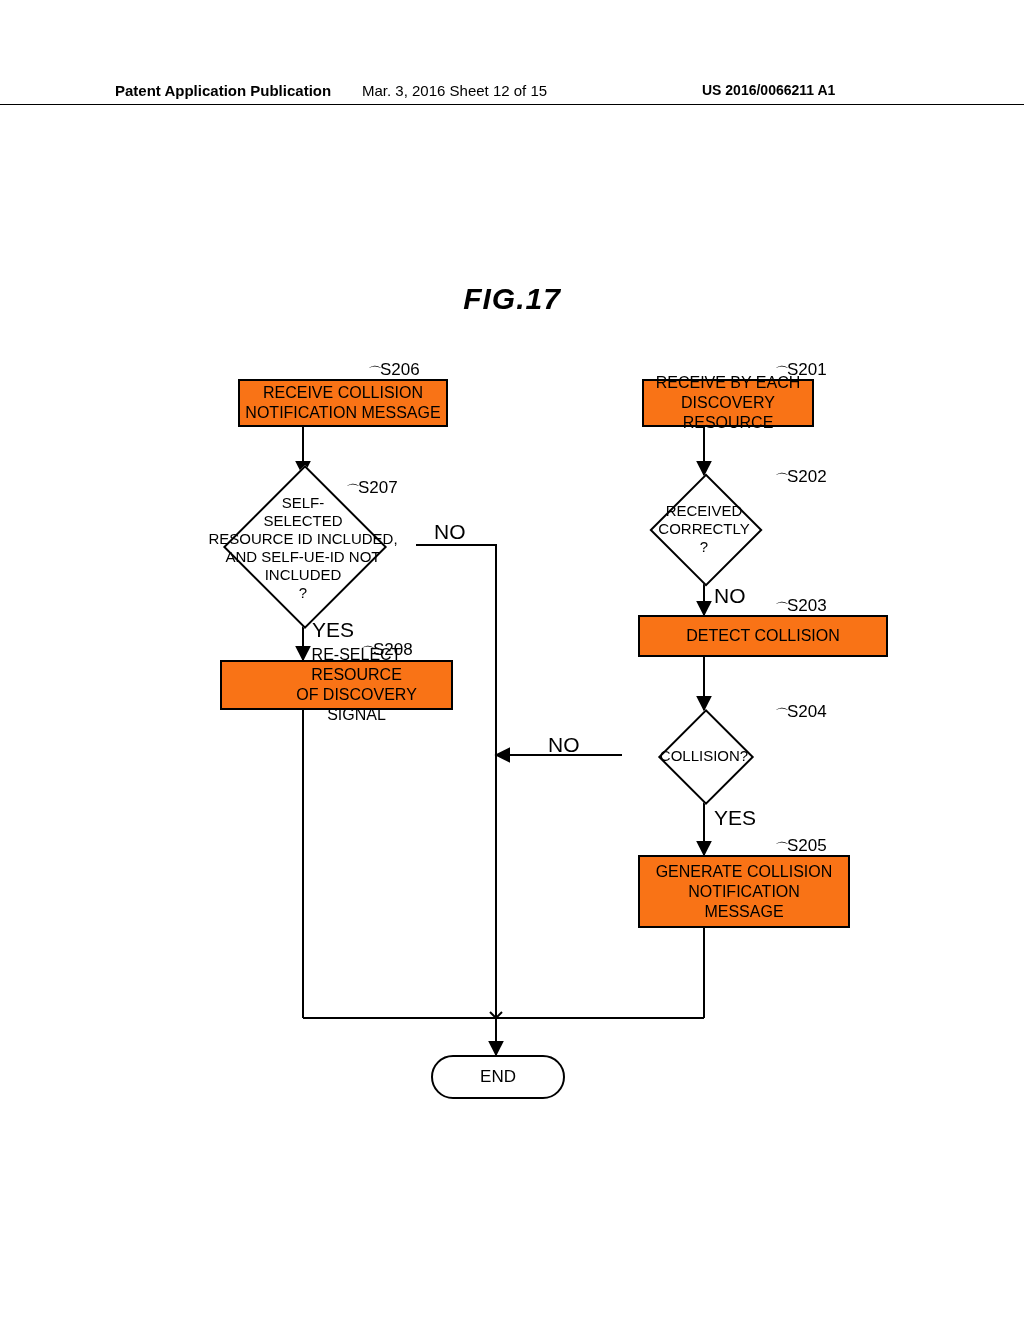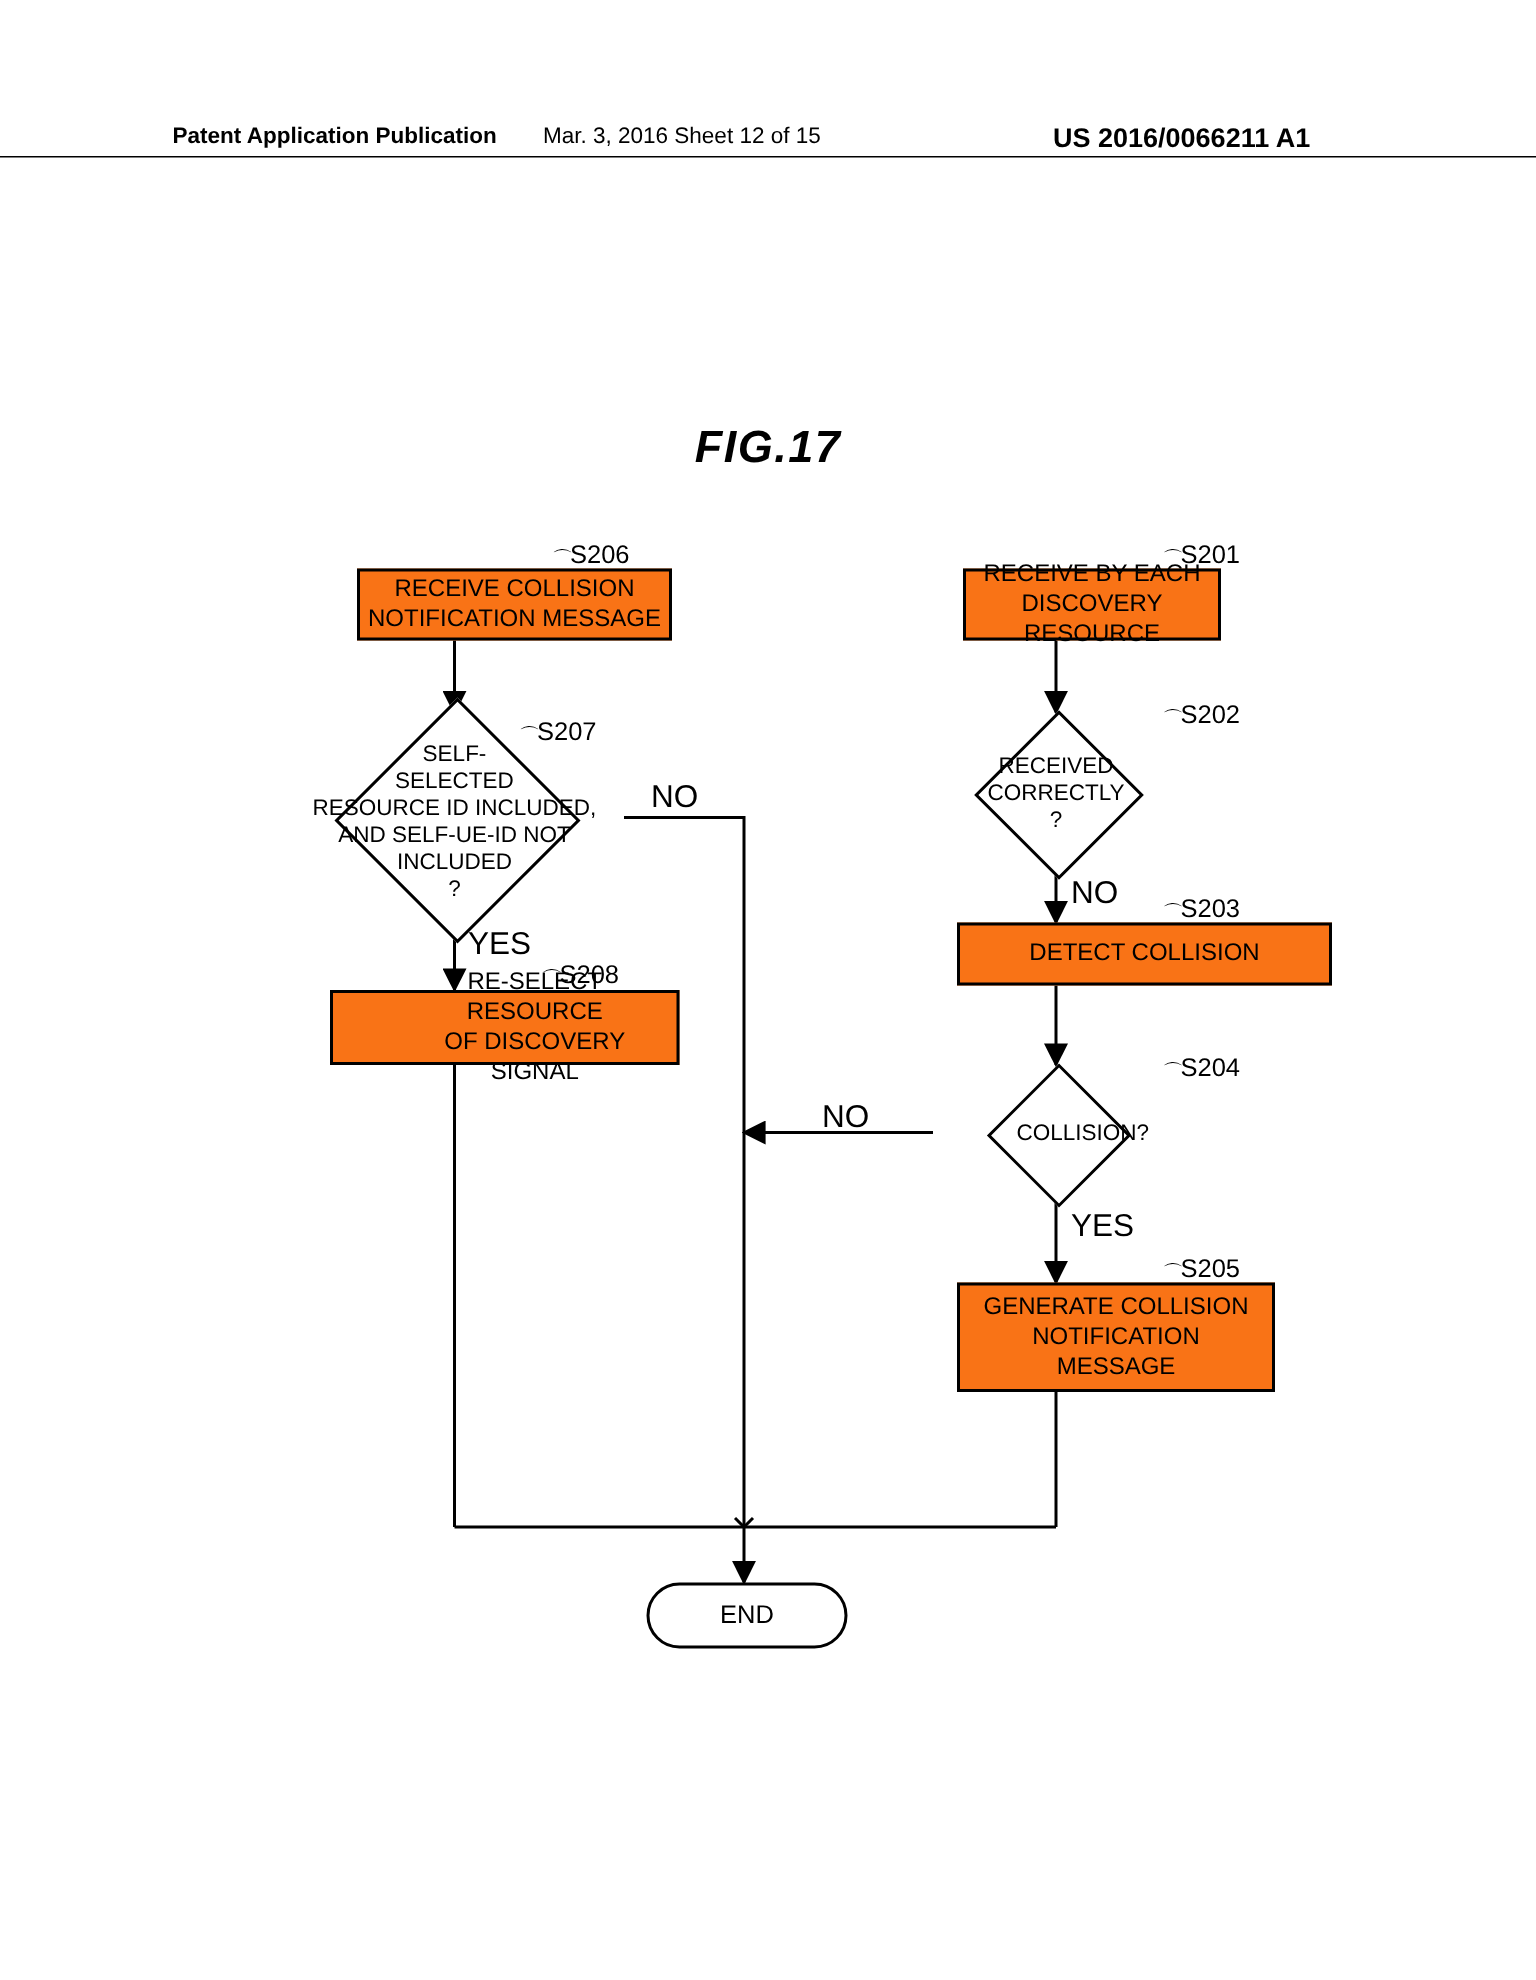--- a/index.html
+++ b/index.html
@@ -35,21 +35,21 @@
   .hdr-mid {
     position: absolute;
     left: 362px;
     top: 0;
     font-size: 15px;
   }
   .hdr-right {
     position: absolute;
     left: 702px;
     top: 0;
-    font-size: 18px;
+    font-size: 14px;
     font-weight: bold;
   }
   .fig-title {
     position: absolute;
     left: 0;
     width: 1024px;
     top: 282px;
     text-align: center;
     font-size: 30px;
     font-weight: bold;
@@ -206,21 +206,21 @@
 
   <div class="box" style="left:598px; top:615px; width:250px; height:42px;">
     <span>DETECT COLLISION</span>
   </div>
   <div class="step-label" style="left:787px; top:596px;">
     <span class="tick" style="left:-12px; top:4px;">⌒</span>
     <span>S203</span>
   </div>
 
   <div class="diamond" style="left:672px; top:723px; width:64px; height:64px;"></div>
-  <div class="diamond-text" style="left:642px; top:747px; width:124px;text-align:right;">COLLISION?</div>
+  <div class="diamond-text" style="left:642px; top:747px; width:124px;">COLLISION?</div>
   <div class="step-label" style="left:787px; top:702px;">
     <span class="tick" style="left:-12px; top:4px;">⌒</span>
     <span>S204</span>
   </div>
   <div class="edge-label" style="left:714px; top:806px;">YES</div>
   <div class="edge-label" style="left:548px; top:733px;">NO</div>
 
   <div class="box" style="left:598px; top:855px; width:212px; height:73px;">
     <span>GENERATE COLLISION<br>NOTIFICATION<br>MESSAGE</span>
   </div>

